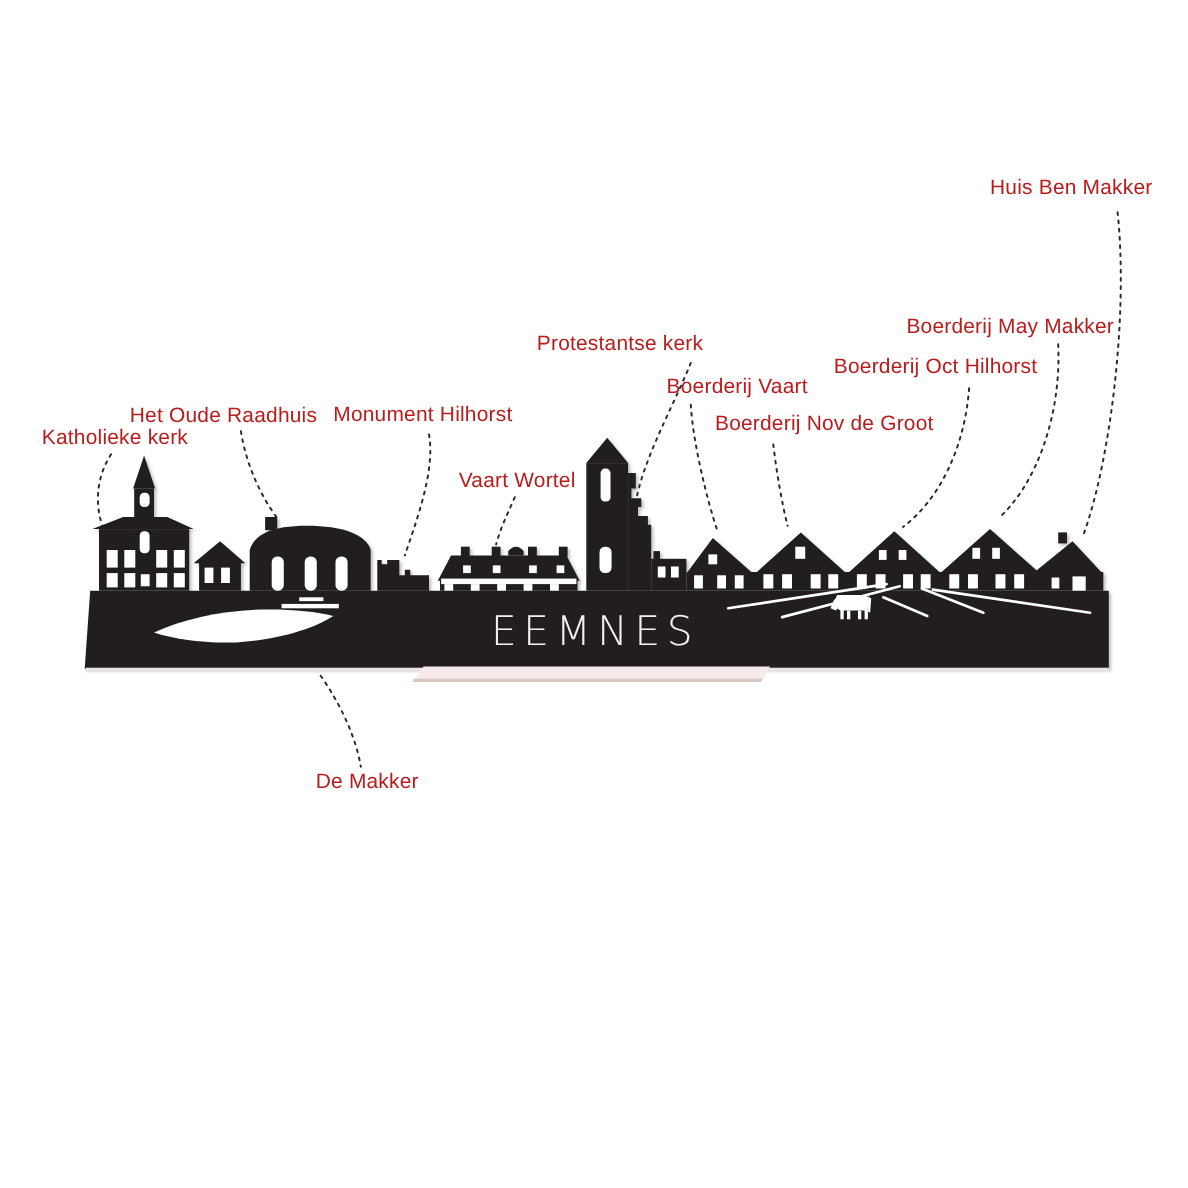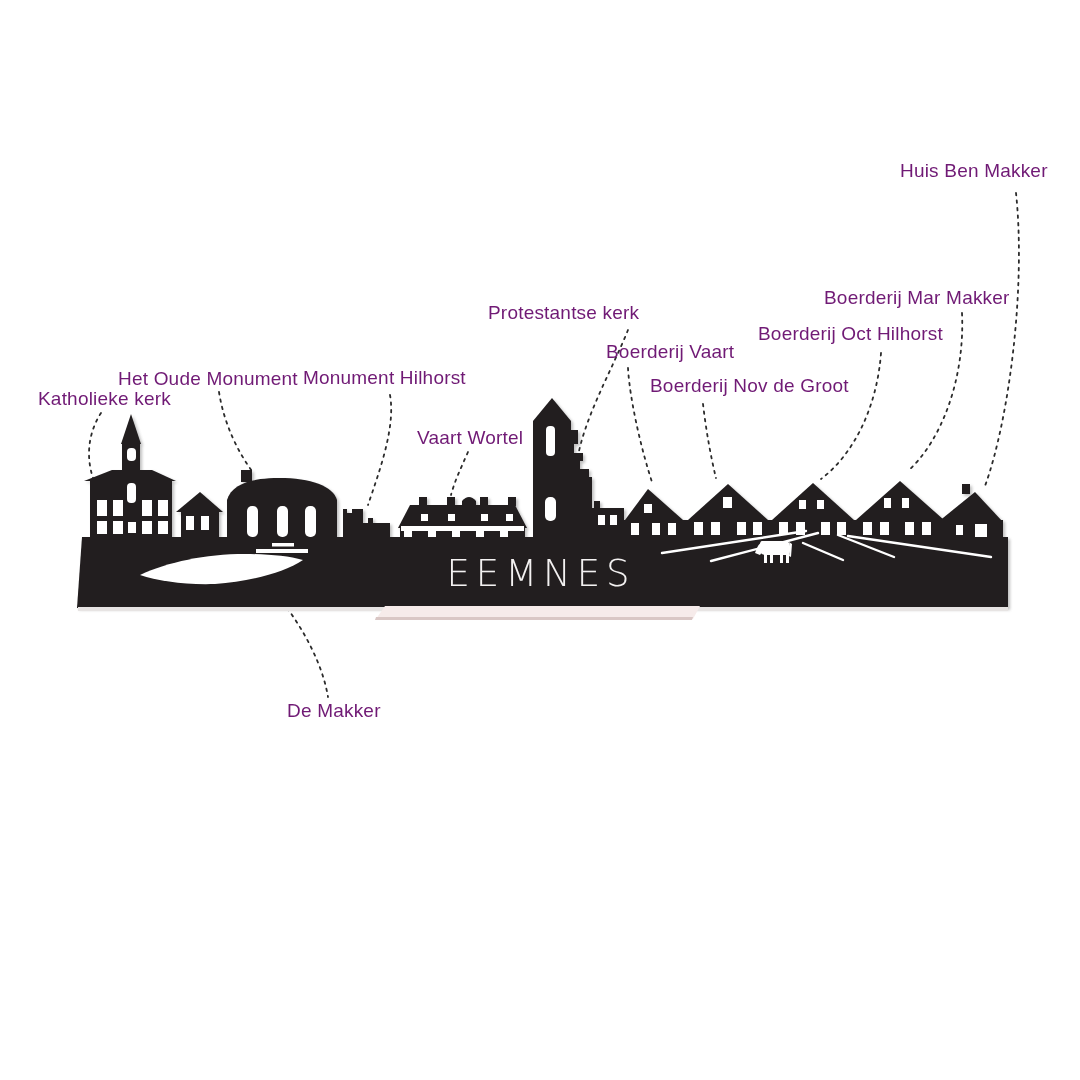--- a/index.html
+++ b/index.html
@@ -2,21 +2,21 @@
 <html><head>
 <meta charset="utf-8">
 <style>
   html,body{margin:0;padding:0;}
   #canvas{
     position:relative;width:1080px;height:1080px;background:#ffffff;
     overflow:hidden;font-family:"Liberation Sans",sans-serif;
   }
   #art{position:absolute;left:0;top:0;width:1080px;height:1080px;}
   .label{
-    position:absolute;font-size:19px;line-height:20px;color:#701a75;
+    position:absolute;font-size:19px;line-height:20px;color:#b91c1c;
     white-space:nowrap;letter-spacing:0.2px;
   }
   .silhouette-shadow{filter:drop-shadow(2px 2px 1.5px rgba(110,110,110,0.45));}
   text.cut-title{
     font-family:"DejaVu Sans",sans-serif;font-weight:200;
   }
 </style>
 </head>
 <body>
 
@@ -173,24 +173,24 @@
     </g>
 
     <text class="cut-title" x="541" y="586" text-anchor="middle" font-size="37" letter-spacing="6" fill="#f3f1f1">EEMNES</text>
 
     <rect x="78" y="607" width="930" height="4" fill="#e7e4e3"></rect>
     <polygon points="385,606 700,606 693,619 376,619" fill="#f6ebea"></polygon>
     <polygon points="376,617 693,617 692,620 375,620" fill="#d9c7c5"></polygon>
   </svg>
 
   <div class="label" style="left:38px;top:389px">Katholieke kerk</div>
-  <div class="label" style="left:118px;top:369px">Het Oude Monument</div>
+  <div class="label" style="left:118px;top:369px">Het Oude Raadhuis</div>
   <div class="label" style="left:303px;top:368px">Monument Hilhorst</div>
   <div class="label" style="left:417px;top:428px">Vaart Wortel</div>
   <div class="label" style="left:488px;top:303px">Protestantse kerk</div>
   <div class="label" style="left:606px;top:342px">Boerderij Vaart</div>
   <div class="label" style="left:650px;top:376px">Boerderij Nov de Groot</div>
   <div class="label" style="left:758px;top:324px">Boerderij Oct Hilhorst</div>
-  <div class="label" style="left:824px;top:288px">Boerderij Mar Makker</div>
+  <div class="label" style="left:824px;top:288px">Boerderij May Makker</div>
   <div class="label" style="left:900px;top:161px">Huis Ben Makker</div>
   <div class="label" style="left:287px;top:701px">De Makker</div>
 
 </div>
 
 </body></html>

